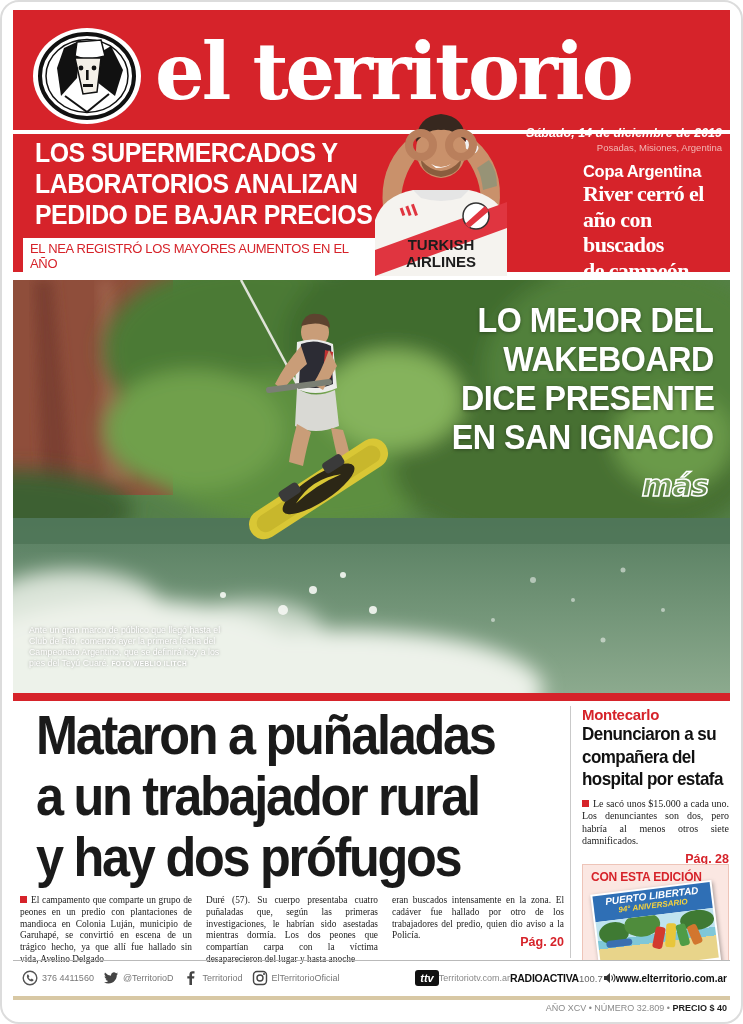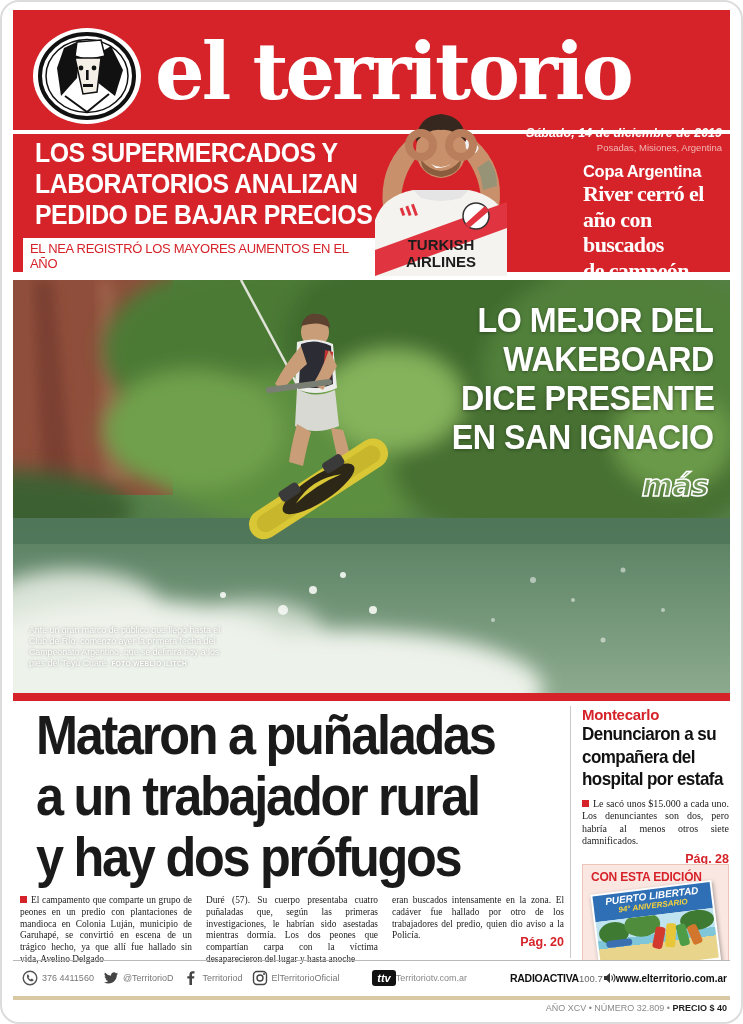--- a/index.html
+++ b/index.html
@@ -71,21 +71,21 @@
   #cover-cap{position:absolute;left:4px;bottom:2px;font-weight:bold;font-size:6.5px;color:#d6232a;transform:rotate(-7deg);}
 
   
   #foot-rule{left:13px;top:960px;width:717px;height:1px;background:#b9b9b9;}
   #social{left:22px;top:966px;height:24px;display:flex;align-items:center;gap:9px;}
   .soc-item{display:flex;align-items:center;gap:4px;}
   .soc-label{color:#777;font-size:9px;}
   #foot-right{right:16px;top:966px;height:24px;display:flex;align-items:center;}
   #ttv-box{background:#111;color:#fff;font-weight:bold;font-style:italic;font-size:11px;padding:2px 5px;border-radius:3px;}
   #ttv-site{color:#888;font-size:9px;}
-  #radio-name{color:#111;font-weight:bold;font-size:10.5px;letter-spacing:-.3px;margin-left:43px;}
+  #radio-name{color:#111;font-weight:bold;font-size:10.5px;letter-spacing:-.3px;}
   #radio-freq{color:#666;font-size:9.5px;}
   #site-url{color:#111;font-weight:bold;font-size:10px;}
   #tanbar{left:13px;top:996px;width:717px;height:4px;background:#d8c8a4;}
   #edition{right:16px;top:1003px;font-size:9px;color:#8a8a8a;}
   #edition b{color:#222;}
 </style>
 </head>
 <body>
 
 <div id="page">

